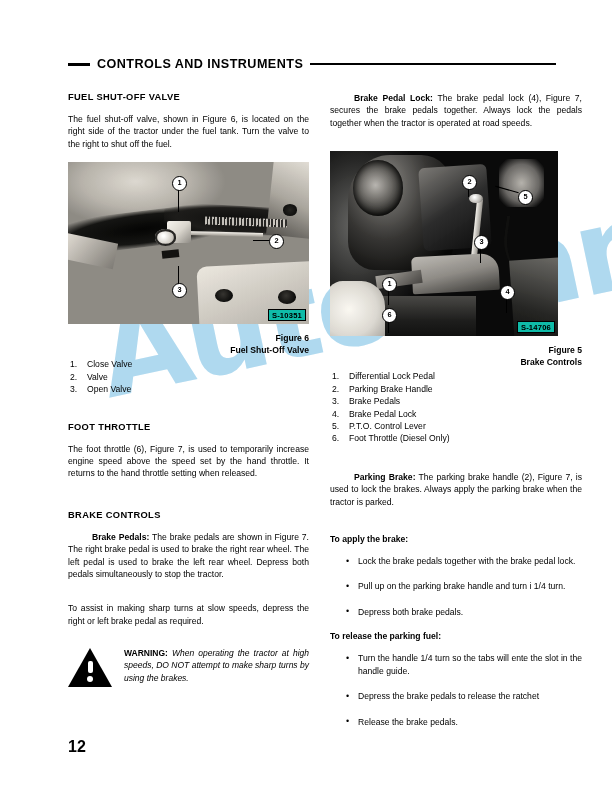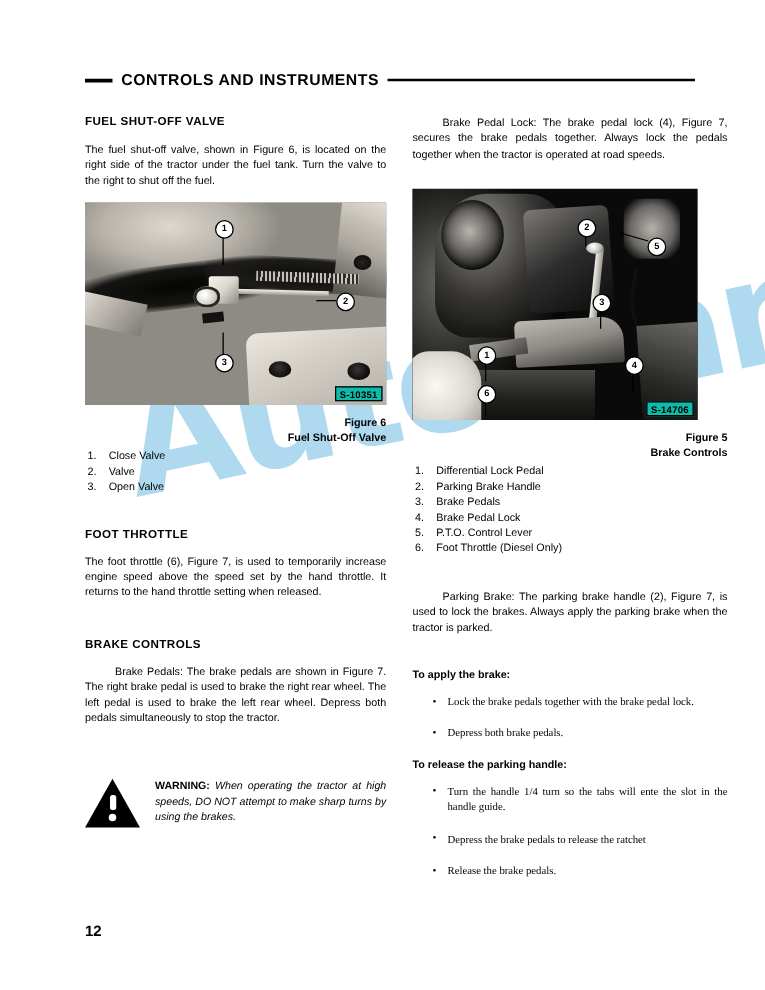--- a/index.html
+++ b/index.html
@@ -90,21 +90,21 @@
     margin: 0 0 11px 0;
     font-family: "Liberation Sans", sans-serif;
   }
   p.body {
     font-size: 8.6px;
     line-height: 12.4px;
     margin: 0 0 12px 0;
     text-align: justify;
     font-family: "Liberation Sans", sans-serif;
   }
-  p.body b { font-weight: normal; padding-left: 24px; }
+  p.body b { font-weight: bold; padding-left: 24px; }
 
   .gap-sm { height: 10px; }
   .gap-md { height: 18px; }
   .gap-lg { height: 26px; }
 
   
   .photo {
     position: relative;
     width: 241px;
     background: #9a9a9a;
@@ -320,21 +320,21 @@
   }
   ol.fig-legend .num { width: 12px; flex: none; }
 
   
   ul.bullets {
     list-style: none;
     margin: 0 0 0 0;
     padding: 0 0 0 16px;
     font-size: 8.6px;
     line-height: 12.4px;
-    font-family: Liberation Serif, serif;
+    font-family: Liberation Sans, sans-serif;
   }
   ul.bullets li {
     position: relative;
     margin-bottom: 13px;
     padding-left: 12px;
     text-align: justify;
   }
   ul.bullets li:before {
     content: "\2022";
     position: absolute;
@@ -394,21 +394,21 @@
   #warning-text .wlabel {
     font-weight: bold;
     font-style: normal;
   }
 
   
   #page-number {
     position: absolute;
     left: 68px;
     top: 738px;
-    font-size: 12px;
+    font-size: 16px;
     font-weight: bold;
     font-family: "Liberation Sans", sans-serif;
     z-index: 10;
   }
 </style>
 </head>
 <body>
 
 <div id="watermark">
   <span class="wm-text">AutoManual</span>
@@ -479,20 +479,21 @@
   <p class="body">The foot throttle (6), Figure 7, is used to temporarily increase engine speed above the speed set by the hand throttle. It returns to the hand throttle setting when released.</p>
 
   <div class="gap-md"></div>
 
   <h2 class="sec">BRAKE CONTROLS</h2>
 
   <p class="body"><b>Brake Pedals:</b><span> The brake pedals are shown in Figure 7. The right brake pedal is used to brake the right rear wheel. The left pedal is used to brake the left rear wheel. Depress both pedals simultaneously to stop the tractor.</span></p>
 
   <div class="gap-sm"></div>
 
+  <p class="body">To assist in making sharp turns at slow speeds, depress the right or left brake pedal as required.</p>
 
   <div id="warning-block">
     <div id="warning-triangle">
       <div class="tri"></div>
       <div class="bang-bar"></div>
       <div class="bang-dot"></div>
     </div>
     <div id="warning-text"><span class="wlabel">WARNING:</span><span> When operating the tractor at high speeds, DO NOT attempt to make sharp turns by using the brakes.</span></div>
   </div>
 
@@ -571,24 +572,25 @@
   <div class="gap-lg"></div>
 
   <p class="body"><b>Parking Brake:</b><span> The parking brake handle (2), Figure 7, is used to lock the brakes. Always apply the parking brake when the tractor is parked.</span></p>
 
   <div class="gap-sm"></div>
 
   <div class="subhead">To apply the brake:</div>
 
   <ul class="bullets">
     <li>Lock the brake pedals together with the brake pedal lock.</li>
+    <li>Pull up on the parking brake handle and turn i 1/4 turn.</li>
     <li>Depress both brake pedals.</li>
   </ul>
 
-  <div class="subhead">To release the parking handle:</div>
+  <div class="subhead">To release the parking fuel:</div>
 
   <ul class="bullets">
     <li>Turn the handle 1/4 turn so the tabs will ente the slot in the handle guide.</li>
     <li>Depress the brake pedals to release the ratchet</li>
     <li>Release the brake pedals.</li>
   </ul>
 
 </div>
 
 <div id="page-number">12</div>

